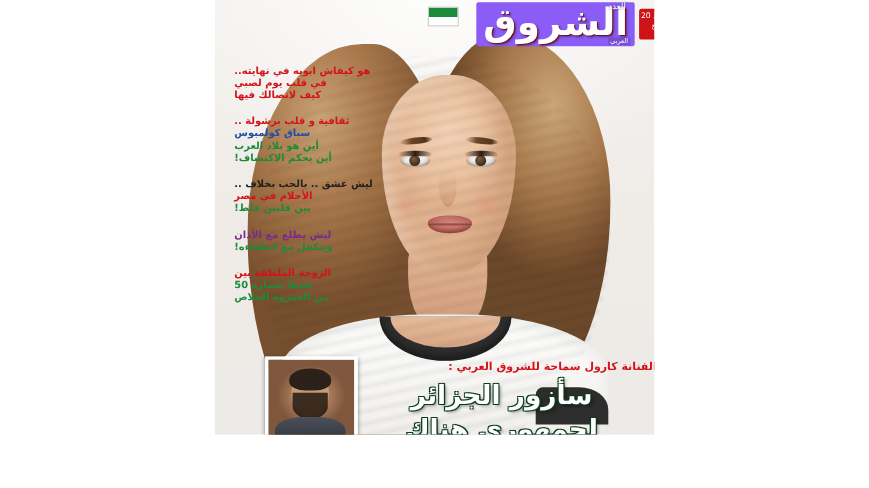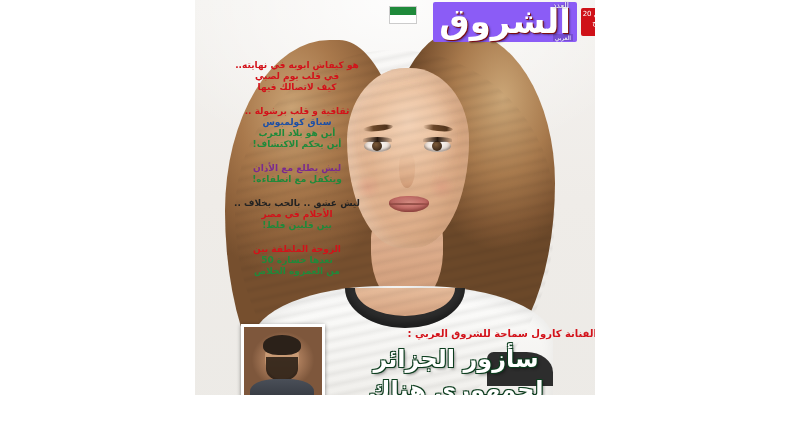--- a/index.html
+++ b/index.html
@@ -310,21 +310,21 @@
     border-radius: 2px;
   }
 
   
   .teasers {
     position: absolute;
     left: 18px;
     top: 60px;
     width: 168px;
     direction: rtl;
-    text-align: center;
+    text-align: left;
     z-index: 15;
   }
   .teaser {
     margin-bottom: 13px;
     line-height: 11px;
   }
   .teaser .line {
     display: block;
     font-size: 9px;
     font-weight: bold;
@@ -477,28 +477,28 @@
       </div>
 
       <div class="teaser">
         <span class="line c-red">ثقافية و قلب برشولة ..</span>
         <span class="line c-blue">سباق كولمبوس</span>
         <span class="line c-green">أين هو بلاد العرب</span>
         <span class="line c-green">أين يحكم الاكتشاف!</span>
       </div>
 
       <div class="teaser">
-        <span class="line c-purple">ليش يطلع مع الأذان</span>
-        <span class="line c-green">ويتكفل مع انطفاءه!</span>
-      </div>
-
-      <div class="teaser">
         <span class="line c-dark">ليش عشق .. بالحب بخلاف ..</span>
         <span class="line c-red">الأحلام في مصر</span>
         <span class="line c-green">بين قلبين فلط!</span>
+      </div>
+
+      <div class="teaser">
+        <span class="line c-purple">ليش يطلع مع الأذان</span>
+        <span class="line c-green">ويتكفل مع انطفاءه!</span>
       </div>
 
       <div class="teaser">
         <span class="line c-red">الزوجة الملطقة بين</span>
         <span class="line c-green">تعدها خسارة 50</span>
         <span class="line c-green">من العمروة الخلاص</span>
       </div>
 
     </div>
 

